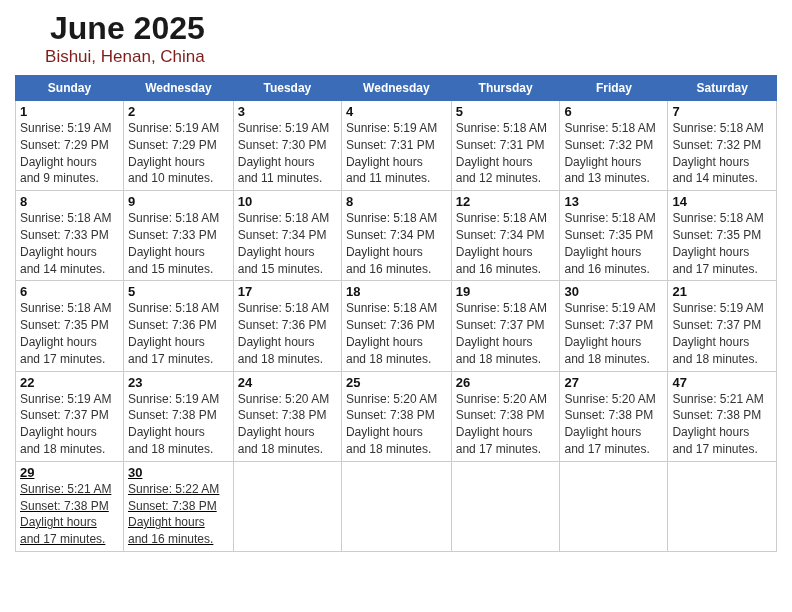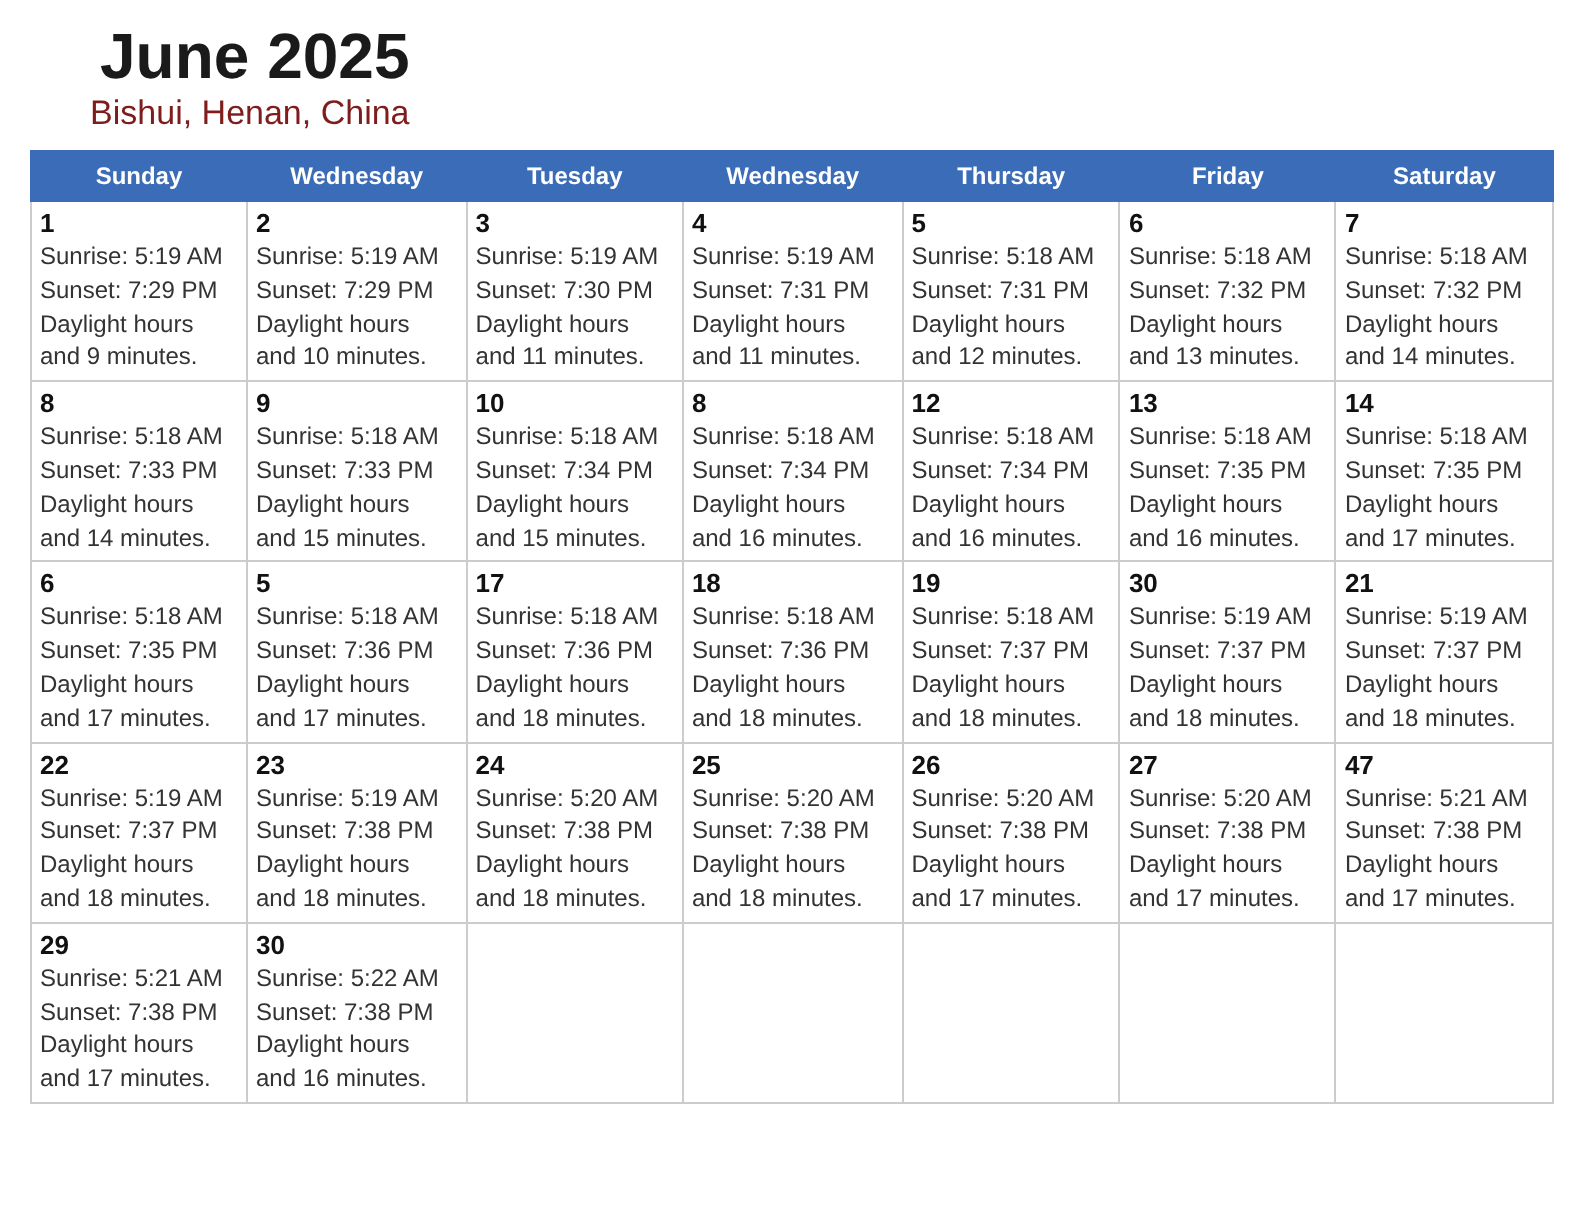--- a/index.html
+++ b/index.html
@@ -69,20 +69,21 @@
     .calendar td {
       border: 1px solid #ccc;
       vertical-align: top;
       padding: 3px 4px;
       width: 113px;
       height: 88px;
       background: #fff;
     }
     .calendar tr:last-child td {
       height: 70px;
+      text-decoration: underline;
     }
     .day-num {
       font-size: 13px;
       font-weight: bold;
       color: #111;
       display: block;
       margin-bottom: 1px;
     }
     .day-info {
       color: #333;

